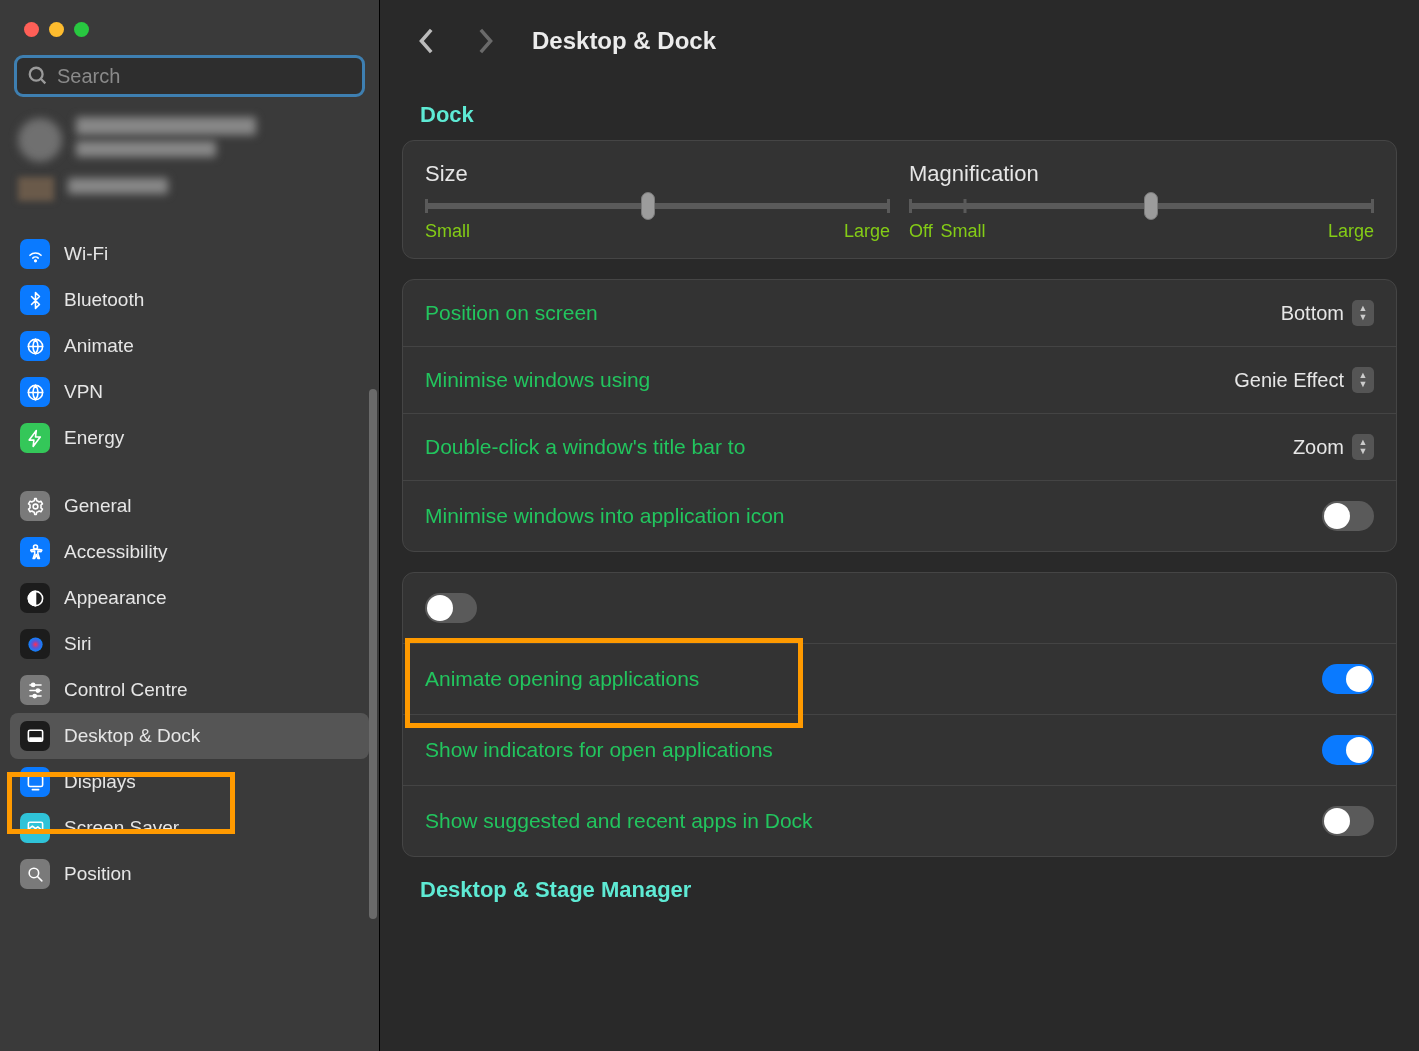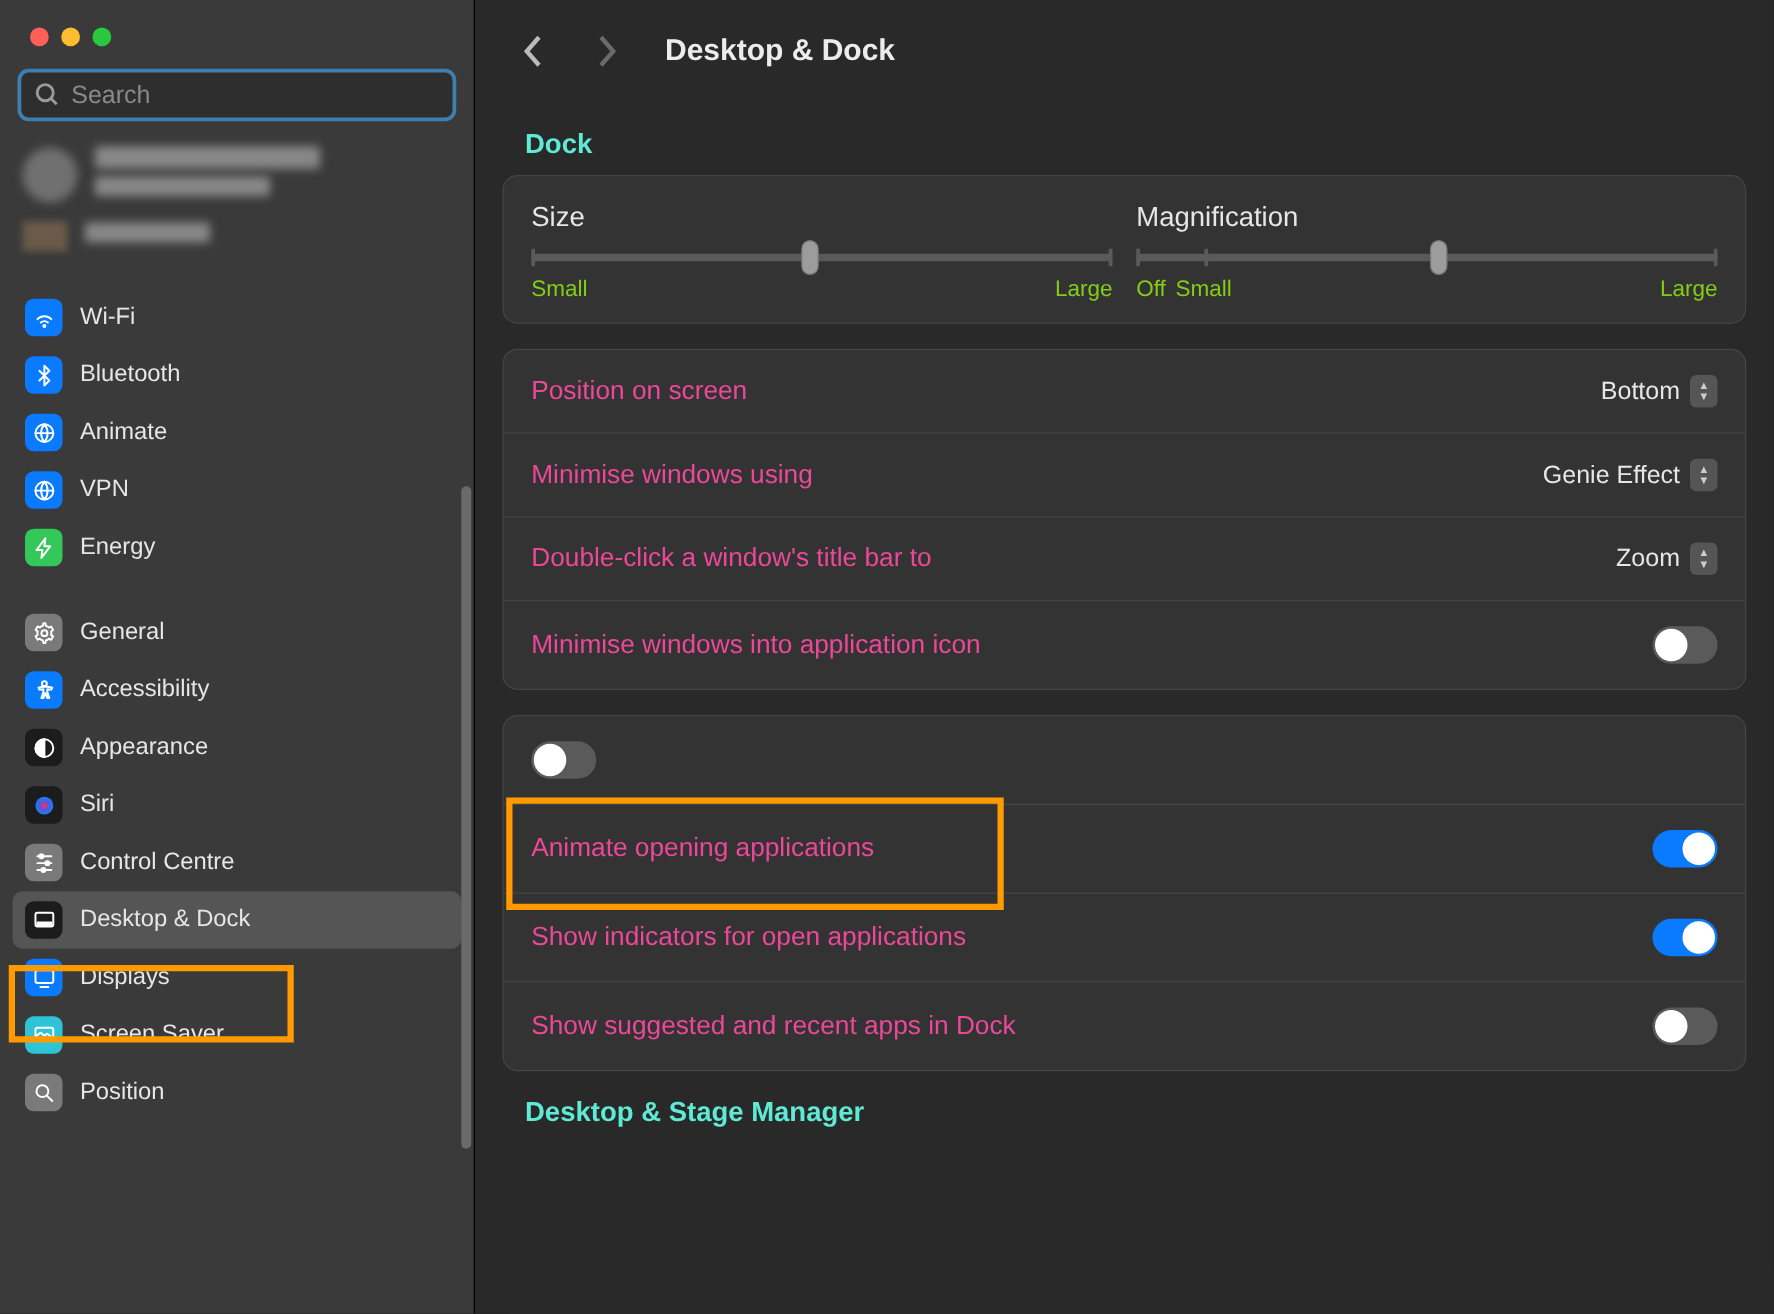--- a/index.html
+++ b/index.html
@@ -122,21 +122,21 @@
   position: absolute; top: 50%; transform: translate(-50%, -50%);
   width: 14px; height: 28px; border-radius: 7px;
   background: #9c9c9c; border: 1px solid #7a7a7a;
 }
 .slider-captions { display: flex; justify-content: space-between; font-size: 18px; color: #84cc16; }
 .row {
   display: flex; align-items: center; justify-content: space-between;
   padding: 20px 22px; border-top: 1px solid #444;
 }
 .card .row:first-child { border-top: none; }
-.row-label { font-size: 21px; color: #ec4899; }
+.row-label { font-size: 21px; color: #22c55e; }
 .dropdown {
   display: flex; align-items: center; gap: 8px;
   font-size: 20px; color: #e6e6e6;
 }
 .stepper {
   width: 22px; height: 26px; background: #555; border-radius: 5px;
   display: flex; flex-direction: column; align-items: center; justify-content: center;
   font-size: 9px; color: #ccc; line-height: 9px;
 }
 .toggle {

